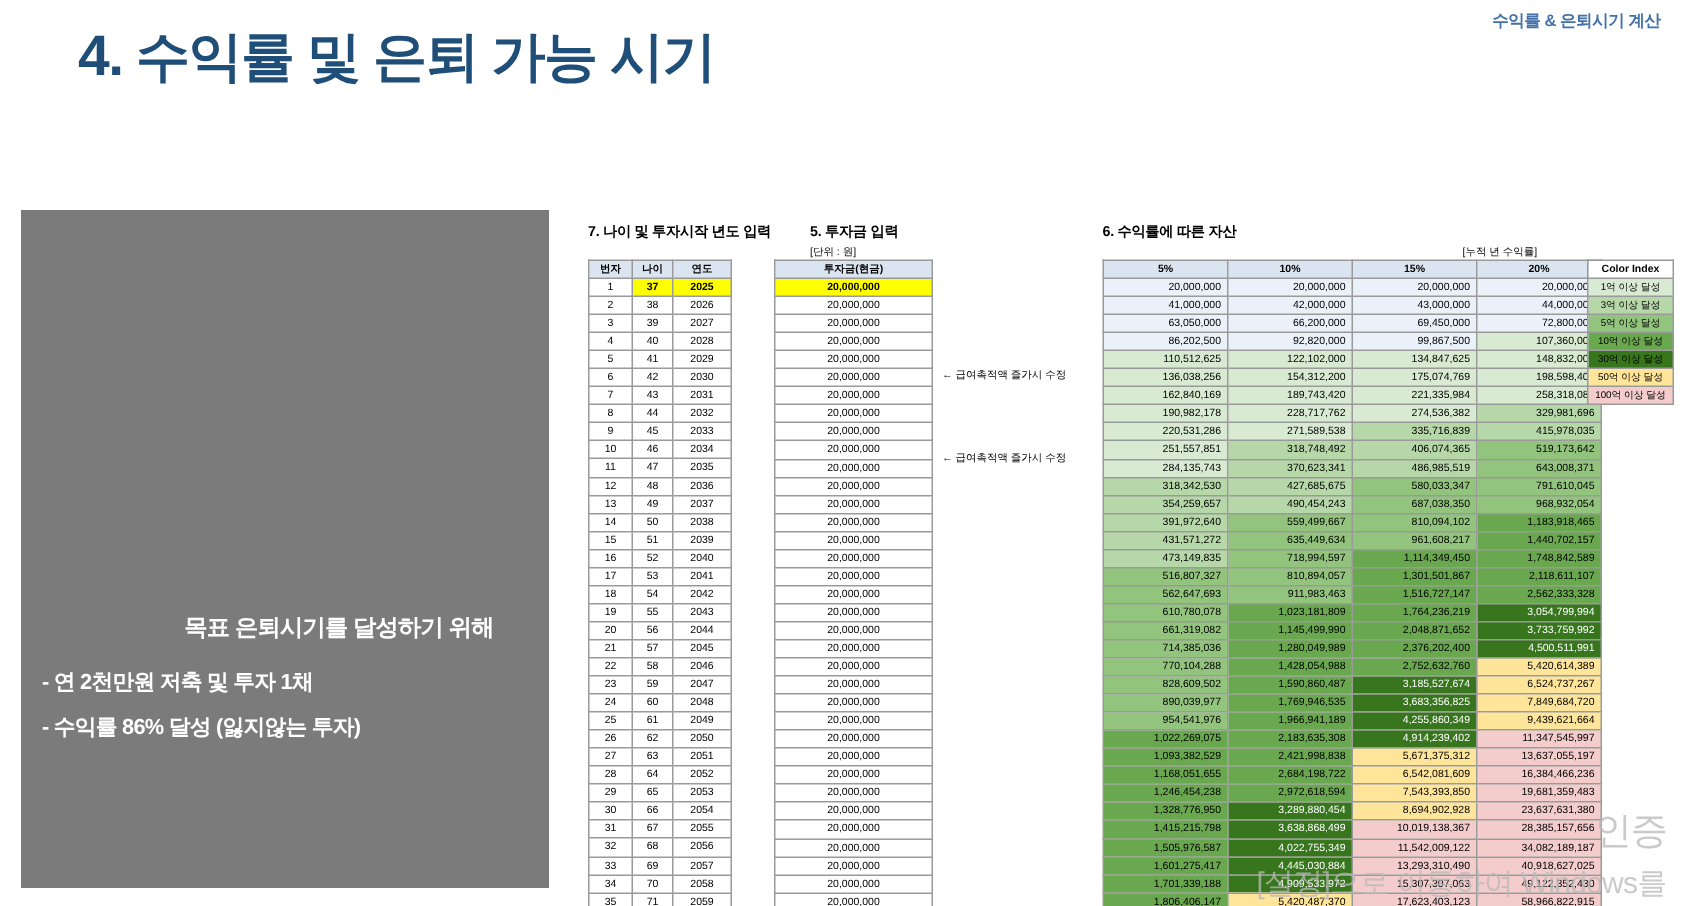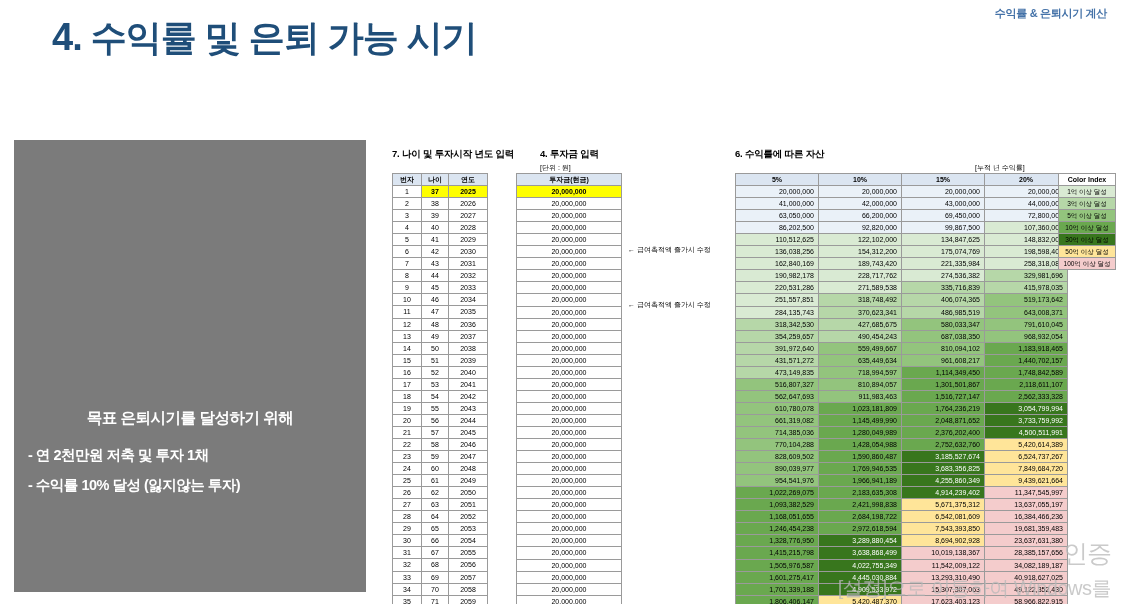--- a/index.html
+++ b/index.html
@@ -39,20 +39,21 @@
   .panel .p-list{
     position:absolute;left:34px;top:98px;
     font-size:15px;line-height:29px;font-weight:bold;
     letter-spacing:-0.4px;
     white-space:pre;
   }
   .panel .p-sub{
     position:absolute;left:0;top:268px;width:100%;
     text-align:center;font-size:15.5px;font-weight:bold;
     letter-spacing:-0.5px;
+    padding-left:36px;
   }
   .panel .p-list2{
     position:absolute;left:14px;top:300px;
     font-size:14.5px;line-height:30px;font-weight:bold;
     letter-spacing:-0.5px;
     white-space:pre;
   }
 
   
   .sec-cap{
@@ -128,25 +129,25 @@
   <div class="hdr-right">수익률 &amp; 은퇴시기 계산</div>
 
   <div class="title">
     <span class="num">4.</span>
     <span>수익률 및 은퇴 가능 시기</span>
   </div>
 
   <div class="panel">
     <div class="p-sub">목표 은퇴시기를 달성하기 위해</div>
     <div class="p-list2">- 연 2천만원 저축 및 투자 1채
-- 수익률 10% 달성 (잃지않는 투자)</div>
+- 수익률 86% 달성 (잃지않는 투자)</div>
   </div>
 
   <div class="sec-cap" style="left:392px;top:148px;">7. 나이 및 투자시작 년도 입력</div>
-  <div class="sec-cap" style="left:540px;top:148px;">4. 투자금 입력</div>
+  <div class="sec-cap" style="left:540px;top:148px;">5. 투자금 입력</div>
   <div class="sec-cap" style="left:735px;top:148px;">6. 수익률에 따른 자산</div>
   <div class="unitlbl" style="left:540px;top:163px;">[단위 : 원]</div>
   <div class="unitlbl" style="left:975px;top:163px;">[누적 년 수익률]</div>
 
   <div class="note" style="left:628px;top:245px;">← 급여촉적액 즐가시 수정</div>
   <div class="note" style="left:628px;top:300px;">← 급여촉적액 즐가시 수정</div>
 
   <table class="tbl" id="t1">
     <thead>
         <tr>

